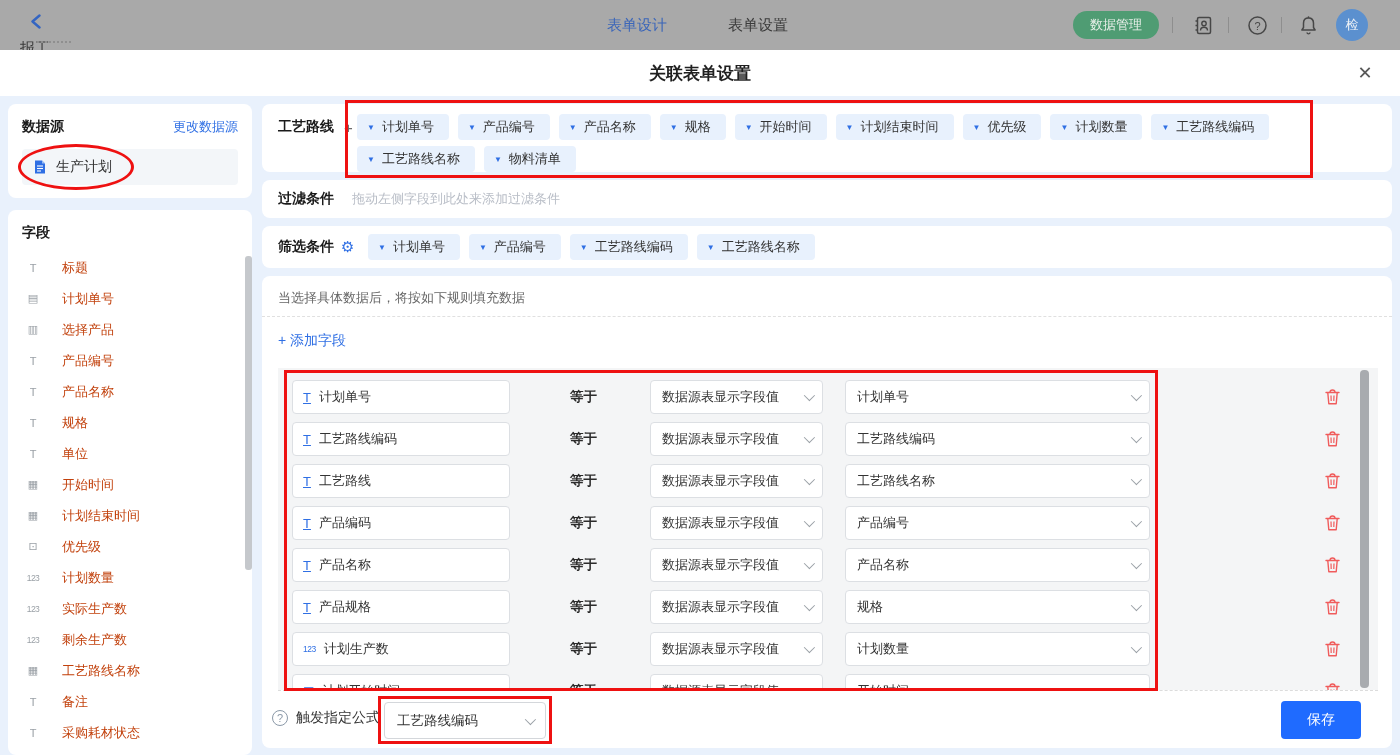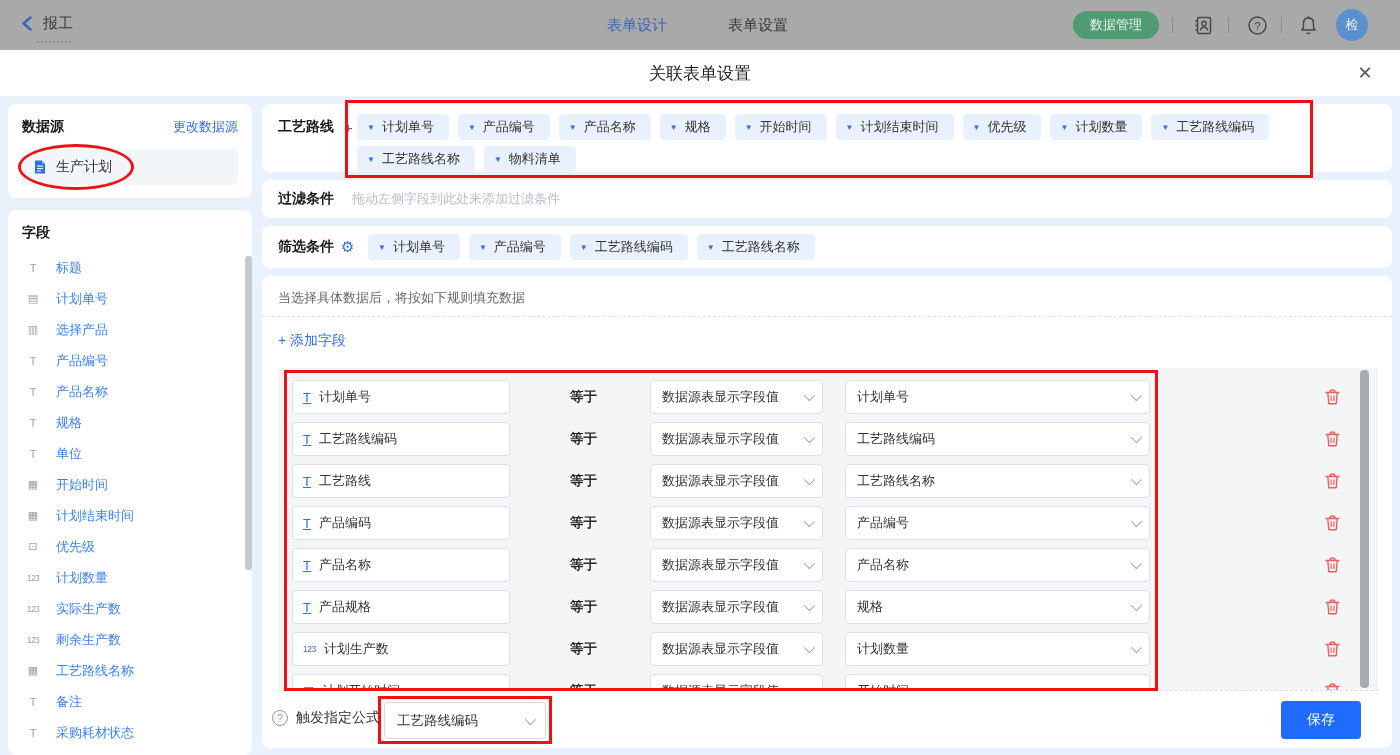--- a/index.html
+++ b/index.html
@@ -1,34 +1,34 @@
 <!DOCTYPE html>
 <html><head>
 <meta charset="utf-8">
 <style>
   * { margin:0; padding:0; box-sizing:border-box; }
   html,body { width:1400px; height:755px; }
   body { font-family:"Liberation Sans","DejaVu Sans",sans-serif; background:#e9f1fc; position:relative; overflow:hidden; color:#333; }
 
   
   .topbar { position:absolute; left:0; top:0; width:1400px; height:50px; background:#a9a9a9; }
-  .tb-back { position:absolute; left:20px; top:14px; display:flex; align-items:center; gap:10px; cursor:pointer; }
+  .tb-back { position:absolute; left:20px; top:14px; display:flex; align-items:center; gap:10px; cursor:pointer;flex-direction:column; }
   .tb-back-label { font-size:15px; color:#383838; }
   .tb-dots { position:absolute; left:37px; top:41px; width:34px; border-top:2px dotted #8f8f8f; }
   .tb-tab { position:absolute; top:16px; font-size:15px; cursor:pointer; }
   .tb-tab.active { color:#3b66b9;text-align:center; }
   .tb-tab.inactive { color:#3a3a3a; }
   .tb-pill { position:absolute; left:1073px; top:11px; height:28px; padding:3px 17px; border-radius:14px; background:#4f9c73; color:#e9efe9; font-size:13px; display:flex; align-items:center; cursor:pointer; }
   .tb-sep { position:absolute; top:17px; width:1px; height:16px; background:#8e8e8e; }
   .tb-icon { position:absolute; top:14px; width:22px; height:22px; display:flex; align-items:center; justify-content:center; cursor:pointer; }
   .tb-avatar { position:absolute; left:1336px; top:9px; width:32px; height:32px; border-radius:50%; background:#5b90cf; color:#eef2f6; font-size:13px; display:flex; align-items:center; justify-content:center; cursor:pointer; }
 
   
   .modal-head { position:absolute; left:0; top:50px; width:1400px; height:46px; background:#fff; }
-  .modal-title { position:absolute; left:0; top:0; width:100%; height:46px; display:flex; align-items:center; justify-content:center; font-size:17px; font-weight:400; color:#1f1f1f; }
+  .modal-title { position:absolute; left:0; top:0; width:100%; height:46px; display:flex; align-items:center; justify-content:center; font-size:17px; font-weight:700; color:#1f1f1f; }
   .modal-close { position:absolute; right:24px; top:12px; width:22px; height:22px; font-size:18px; color:#595959; display:flex; align-items:center; justify-content:center; cursor:pointer; }
 
   
   .card { position:absolute; background:#fff; border-radius:8px; }
   #card-ds   { left:8px;  top:104px; width:244px; height:94px;  padding:14px; }
   #card-fld  { left:8px;  top:210px; width:244px; height:545px; padding:14px 10px 0 14px; overflow:hidden; }
   #card-disp { left:262px; top:104px; width:1130px; height:68px; }
   #card-filter { left:262px; top:180px; width:1130px; height:38px; }
   #card-screen { left:262px; top:226px; width:1130px; height:42px; }
   #card-rules  { left:262px; top:276px; width:1130px; height:472px; }
@@ -38,21 +38,21 @@
 
   
   .ds-head { display:flex; justify-content:space-between; align-items:center; }
   .ds-item { margin-top:13px; height:36px; background:#f3f6f9; border-radius:4px; display:flex; align-items:center; gap:8px; padding-left:10px; font-size:14px; color:#333; cursor:pointer; }
 
   
   .fl-list { margin-top:10px; }
   .fl-item { height:31px; display:flex; align-items:center; cursor:grab; }
   .fl-icon { width:22px; text-align:center; color:#9aa0a6; font-size:11px; flex:none; }
   .fl-icon.num { font-size:8.5px; letter-spacing:-0.5px; }
-  .fl-label { font-size:13px; color:#3b82f6; margin-left:12px;font-family:Liberation Serif, serif; }
+  .fl-label { font-size:13px; color:#c2410c; margin-left:18px;font-family:Liberation Serif, serif; }
 
   
   .chip { height:26px; background:#e8f1fd; border-radius:4px; display:inline-flex; align-items:center; gap:7px; padding:0 15px 0 10px; cursor:pointer; }
   .chip-caret { color:#2f6fe4; font-size:8px; }
   .chip-label { font-size:13px; color:#333; white-space:nowrap; }
 
   .disp-label { position:absolute; left:16px; top:14px; display:flex; align-items:center; gap:10px; }
   .plus { color:#6b6b6b; font-size:15px; cursor:pointer; }
   .disp-chips { position:absolute; left:95px; top:10px; width:995px; display:flex; flex-wrap:wrap; gap:6px 9px; }
 

